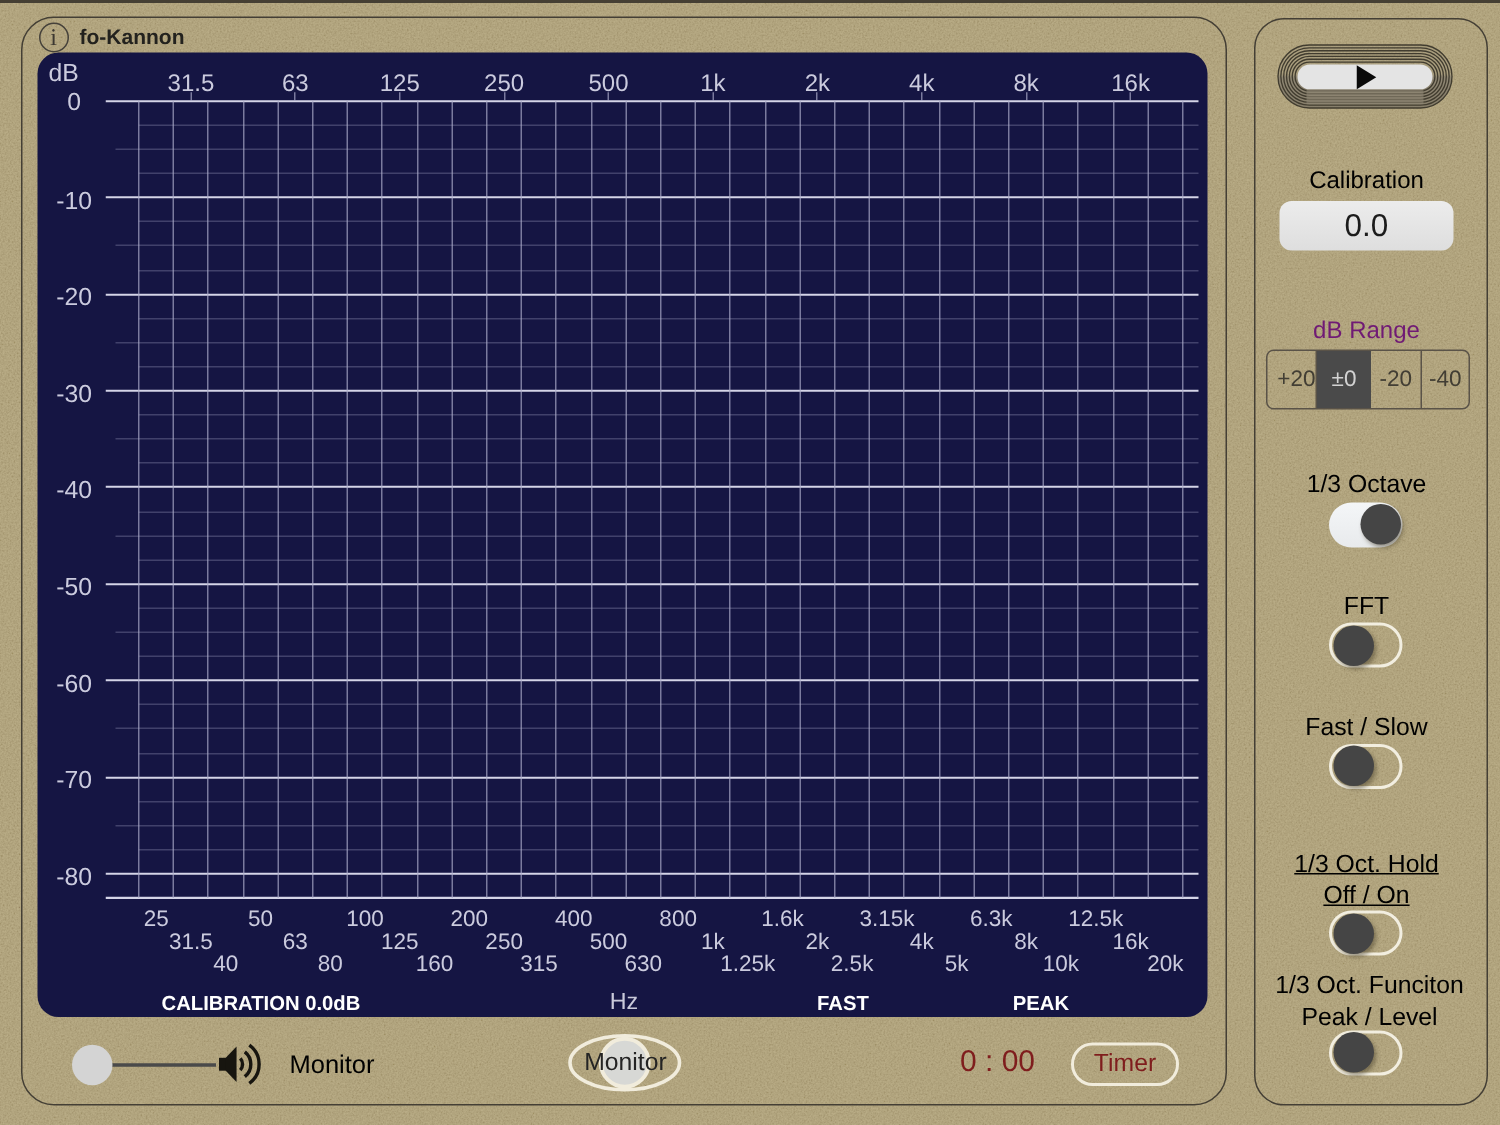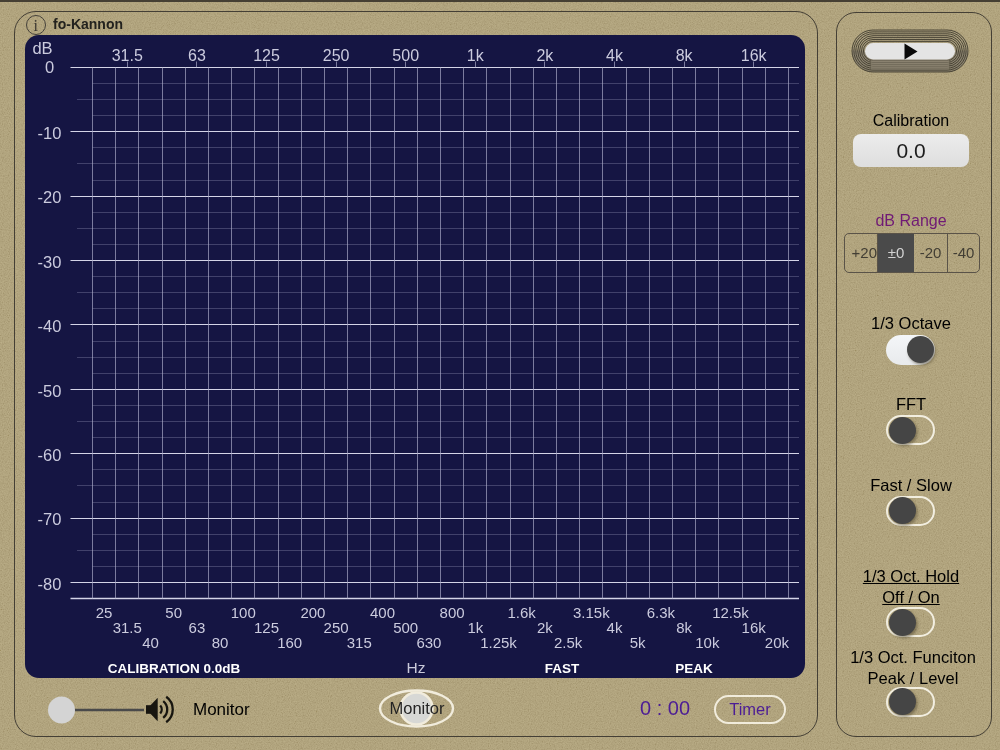--- a/index.html
+++ b/index.html
@@ -182,22 +182,22 @@
     </g>
   </svg>
   <div class="lbl" style="left:193px;top:700px;font-size:17px;">Monitor</div>
 
   <svg class="abs" style="left:375px;top:685px;z-index:2" width="90" height="50" viewBox="0 0 90 50">
     <circle cx="41.5" cy="23.5" r="16" fill="#d7d8d5" stroke="#f1ecdc" stroke-width="2.6"></circle>
     <ellipse cx="41.5" cy="23.5" rx="36.5" ry="18" fill="none" stroke="#f1ecdc" stroke-width="2.4"></ellipse>
   </svg>
   <div class="lbl" style="left:376px;top:699px;width:82px;font-size:16.5px;color:#242424;z-index:3">Monitor</div>
 
-  <div class="lbl" style="left:624px;top:697px;width:82px;font-size:20px;color:#4c1d95;">0 : 00</div>
-  <div class="abs" style="left:714px;top:694.5px;width:72px;height:29px;border:2.4px solid #f1ecdc;border-radius:15px;box-sizing:border-box;text-align:center;line-height:25px;font-size:16.5px;color:#4c1d95;">Timer</div>
+  <div class="lbl" style="left:624px;top:697px;width:82px;font-size:20px;color:#7f1d1d;">0 : 00</div>
+  <div class="abs" style="left:714px;top:694.5px;width:72px;height:29px;border:2.4px solid #f1ecdc;border-radius:15px;box-sizing:border-box;text-align:center;line-height:25px;font-size:16.5px;color:#7f1d1d;">Timer</div>
 
   <svg class="abs" style="left:850px;top:28px;z-index:2" width="120" height="46" viewBox="0 0 120 46">
     <defs>
       <linearGradient id="pg" x1="0" y1="0" x2="0" y2="1">
         <stop offset="0" stop-color="#968e7a" stop-opacity="0.3"></stop>
         <stop offset="0.46" stop-color="#968e7a" stop-opacity="0.35"></stop>
         <stop offset="0.51" stop-color="#8d8573" stop-opacity="0.95"></stop>
         <stop offset="1" stop-color="#847c69" stop-opacity="0.95"></stop>
       </linearGradient>
     </defs>

